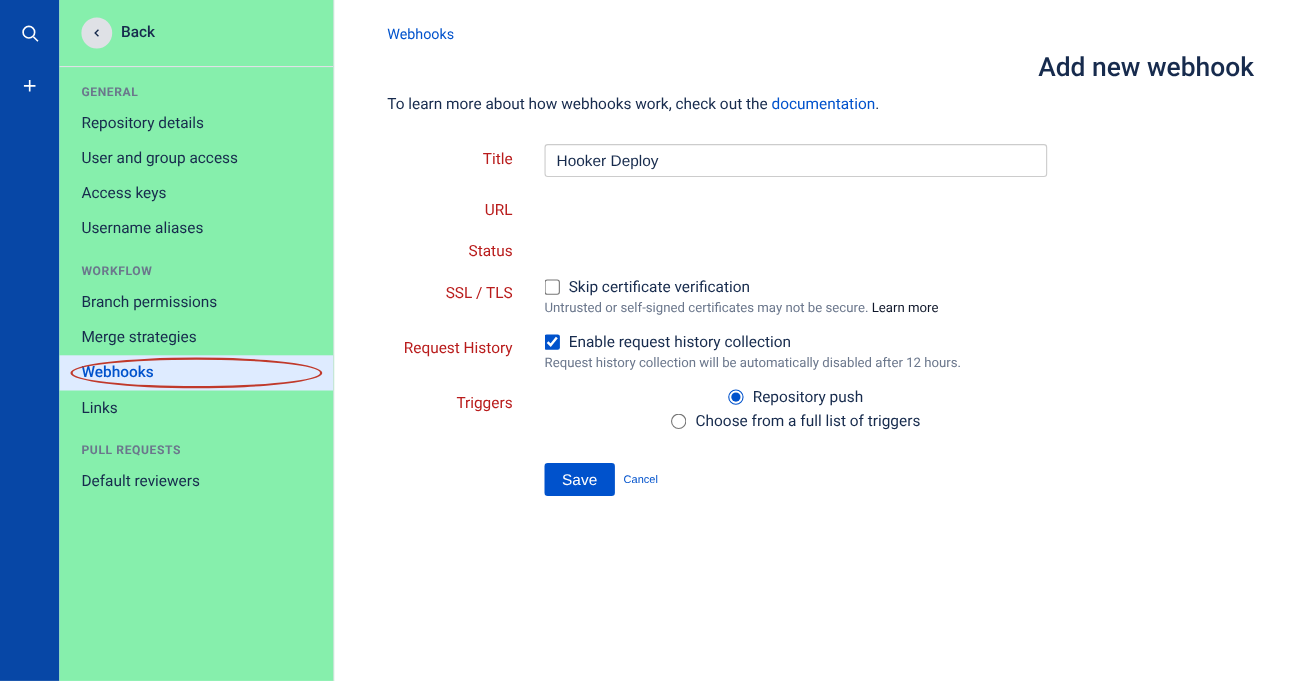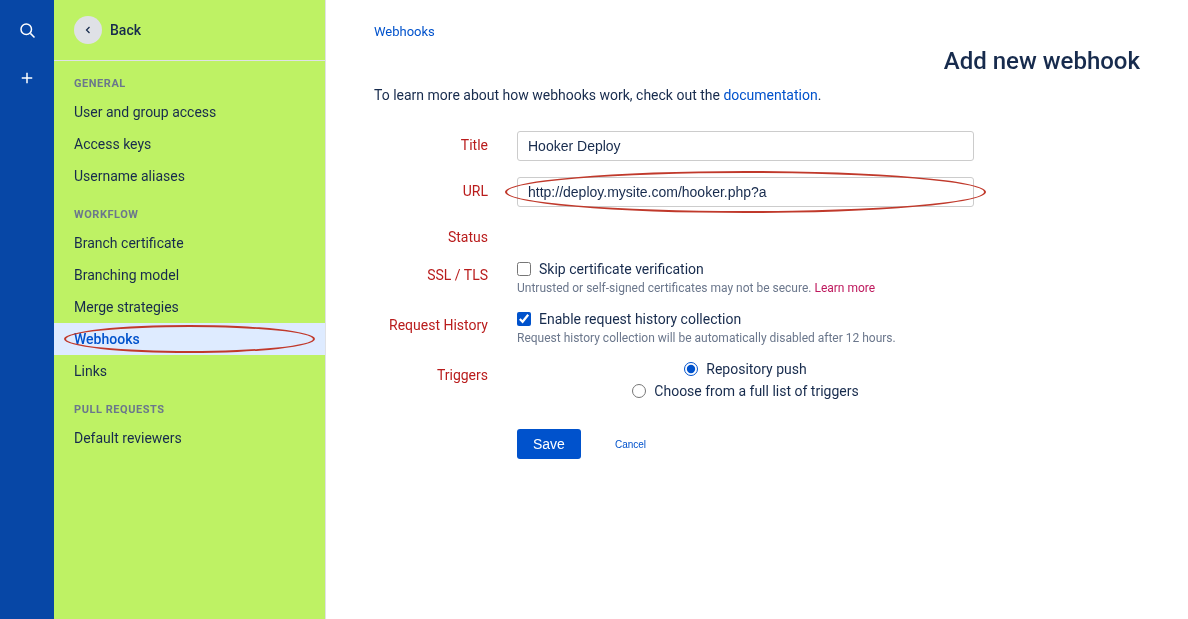--- a/index.html
+++ b/index.html
@@ -23,22 +23,22 @@
       display: flex;
       align-items: center;
       justify-content: center;
       cursor: pointer;
       border-radius: 4px;
     }
     .icon-bar-icon svg { width: 18px; height: 18px; fill: none; stroke: #fff; stroke-width: 2; }
 
     
     .sidebar {
-      width: 272px;
-      background: #bef264;
+      width: 250px;
+      background: #86efac;
       border-right: 1px solid #dfe1e6;
       overflow-y: auto;
       flex-shrink: 0;
     }
     .sidebar-back {
       display: flex;
       align-items: center;
       gap: 8px;
       padding: 16px 20px;
       cursor: pointer;
@@ -166,21 +166,21 @@
       border: 2.5px solid #c0392b;
       border-radius: 50%;
       pointer-events: none;
     }
 
     .form-hint {
       font-size: 12px;
       color: #6b778c;
       margin-top: 4px;
     }
-    .form-hint a { color: #be185d; text-decoration: none; }
+    .form-hint a { color: #0f172a; text-decoration: none; }
 
     
     .checkbox-row {
       display: flex;
       align-items: center;
       gap: 8px;
       margin-bottom: 2px;
     }
     .checkbox-row input[type="checkbox"] {
       width: 14px; height: 14px;
@@ -201,21 +201,21 @@
       width: 14px; height: 14px;
       accent-color: #0052cc;
       cursor: pointer;
     }
     .radio-label { font-size: 14px; color: #172b4d; cursor: pointer; }
 
     
     .btn-row {
       display: flex;
       align-items: center;
-      gap: 26px;
+      gap: 0;
       margin-top: 8px;
     }
     .btn-save {
       background: #0052cc;
       color: #fff;
       border: none;
       border-radius: 3px;
       padding: 7px 16px;
       font-size: 14px;
       font-weight: 500;
@@ -253,26 +253,26 @@
     <div class="back-circle">
       <svg width="12" height="12" viewBox="0 0 24 24" fill="none" stroke="#172b4d" stroke-width="2.5">
         <polyline points="15 18 9 12 15 6"></polyline>
       </svg>
     </div>
     <span>Back</span>
   </div>
 
   <div id="sidebar-sections">
       <div class="sidebar-section-label">General</div>
+      <a class="sidebar-item" href="#">Repository details</a>
       <a class="sidebar-item" href="#">User and group access</a>
       <a class="sidebar-item" href="#">Access keys</a>
       <a class="sidebar-item" href="#">Username aliases</a>
       <div class="sidebar-section-label">Workflow</div>
-      <a class="sidebar-item" href="#">Branch certificate</a>
-      <a class="sidebar-item" href="#">Branching model</a>
+      <a class="sidebar-item" href="#">Branch permissions</a>
       <a class="sidebar-item" href="#">Merge strategies</a>
       <div class="sidebar-item-webhooks-wrapper">
         <a class="sidebar-item active" href="#">Webhooks</a>
         <div class="webhooks-oval"></div>
       </div>
       <a class="sidebar-item" href="#">Links</a>
       <div class="sidebar-section-label">Pull Requests</div>
       <a class="sidebar-item" href="#">Default reviewers</a>
     </div>
 </div>
@@ -288,26 +288,20 @@
 
     <div class="form-row">
       <div class="form-label">Title</div>
       <div class="form-field">
         <input class="form-input" type="text" value="Hooker Deploy" style="">
       </div>
     </div>
 
     <div class="form-row">
       <div class="form-label">URL</div>
-      <div class="form-field">
-        <div class="url-wrapper">
-          <input class="form-input" type="text" value="http://deploy.mysite.com/hooker.php?a" style="">
-          <div class="url-oval"></div>
-        </div>
-      </div>
     </div>
 
     <div class="form-row">
       <div class="form-label">Status</div>
     </div>
 
     <div class="form-row">
       <div class="form-label">SSL / TLS</div>
       <div class="form-field">
         <div class="checkbox-row">

